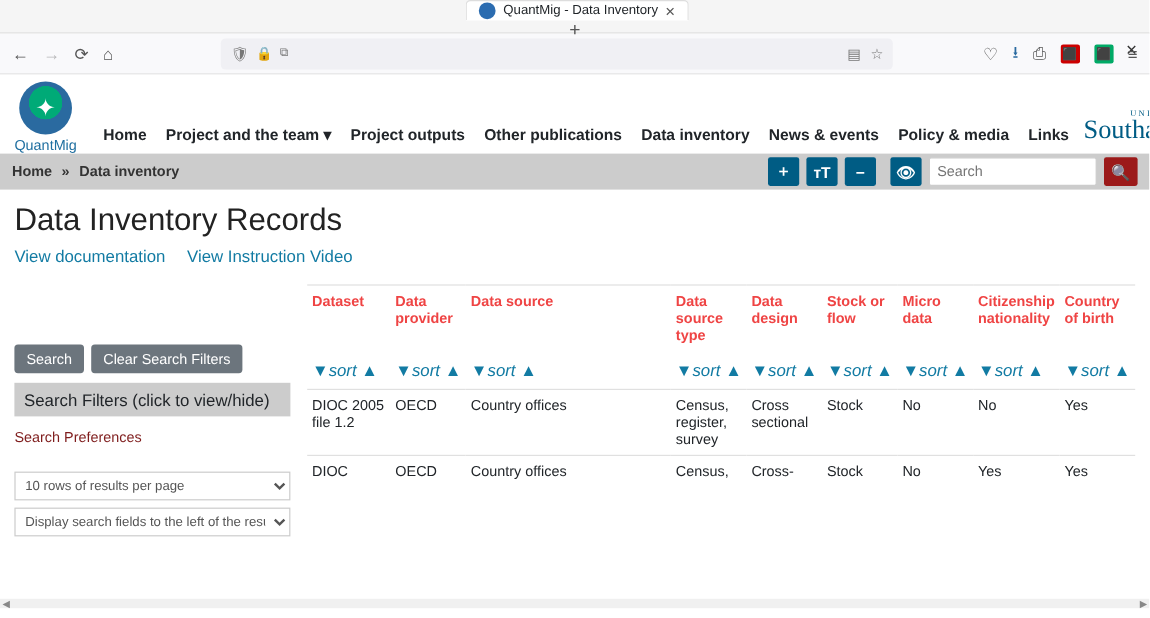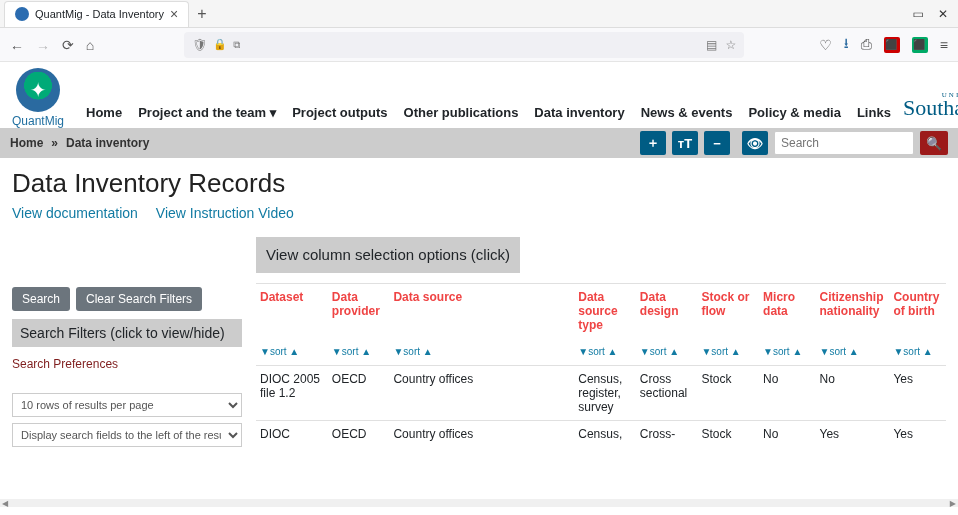--- a/index.html
+++ b/index.html
@@ -1,19 +1,19 @@
 <!DOCTYPE html>
 <html><head>
 <meta charset="utf-8">
 <style>
   * { box-sizing: border-box; margin: 0; padding: 0; }
   body { font-family: -apple-system, "Segoe UI", Arial, sans-serif; font-size: 13px; color: #212529; background: #fff; overflow: hidden; width: 958px; height: 515px; position: relative; }
   
   
-  .chrome-top { background: #f5f5f5; height: 28px; display: flex; align-items: center; border-bottom: 1px solid #ddd; }
+  .chrome-top { background: #f5f5f5; height: 28px; display: flex; align-items: center; border-bottom: 1px solid #ddd; flex-direction: column; }
   .tab { background: #fff; height: 26px; display: inline-flex; align-items: center; padding: 0 10px; margin-left: 4px; border-radius: 4px 4px 0 0; border: 1px solid #ddd; border-bottom: none; font-size: 11px; gap: 6px; min-width: 140px; }
   .tab .favicon { width: 14px; height: 14px; background: #2b6cb0; border-radius: 50%; display: inline-block; }
   .tab-close { margin-left: auto; color: #555; font-size: 14px; cursor: default; }
   .new-tab { color: #555; padding: 0 8px; font-size: 16px; }
   .win-controls { margin-left: auto; display: flex; gap: 14px; padding-right: 10px; color: #333; font-size: 12px; }
   
   .chrome-url { height: 34px; background: #f9f9fb; display: flex; align-items: center; padding: 0 10px; gap: 10px; border-bottom: 1px solid #e5e5e5; }
   .nav-icons { display: flex; gap: 12px; color: #555; font-size: 14px; align-items: center; }
   .url-bar { flex: 1; max-width: 560px; background: #f0f0f4; border-radius: 4px; height: 26px; display: flex; align-items: center; padding: 0 8px; font-size: 12px; color: #333; gap: 6px; margin-left: 80px; }
   .url-bar .secure { color: #777; font-size: 11px; }
@@ -53,21 +53,21 @@
   .filter-box { background: #ccc; padding: 6px 8px; font-size: 14px; margin-bottom: 10px; color: #212529; }
   .pref-title { font-size: 12px; margin-bottom: 22px; color: #7f1d1d; }
   .select { width: 100%; height: 24px; font-size: 11px; border: 1px solid #ccc; background: #fff; padding: 0 4px; margin-bottom: 6px; color: #555; }
   
   .right-col { flex: 1; }
   .colsel { background: #ccc; padding: 8px 10px; font-size: 15px; color: #212529; display: inline-block; margin-bottom: 10px; line-height: 1.3; }
   
   table { width: 100%; border-collapse: collapse; font-size: 12px; border-top: 1px solid #e0e0e0; }
   th { text-align: left; font-weight: 700; padding: 6px 4px 4px 4px; vertical-align: top; color: #ef4444; font-size: 12px; }
   td { padding: 6px 4px; vertical-align: top; color: #212529; border-top: 1px solid #e0e0e0; }
-  tr.sort-row td { border-top: none; padding-bottom: 8px; padding-top: 10px; color: #127ba3; font-size: 10px; }
+  tr.sort-row td { border-top: none; padding-bottom: 8px; padding-top: 10px; color: #127ba3; font-size: 14px; font-style: italic; }
   .sort-cell { color: #127ba3; white-space: nowrap; }
   
   .scrollbar-h { position: absolute; bottom: 0; left: 0; right: 0; height: 8px; background: #f0f0f0; display: flex; align-items: center; justify-content: space-between; padding: 0 2px; }
   .scroll-arrow { font-size: 8px; color: #888; }
 </style>
 </head>
 <body>
 
 <div class="chrome-top">
   <div class="tab">
@@ -161,21 +161,20 @@
         <div class="pref-title">Search Preferences</div>
         <select class="select">
           <option>10 rows of results per page</option>
         </select>
         <select class="select">
           <option>Display search fields to the left of the results</option>
         </select>
       </div>
 
       <div class="right-col">
-        <div class="colsel">View column selection options (click)</div>
 
         <table>
           <thead>
             <tr>
               <th style="width:70px">Dataset</th>
               <th style="width:60px">Data provider</th>
               <th style="width:180px">Data source</th>
               <th style="width:60px">Data source type</th>
               <th style="width:60px">Data design</th>
               <th style="width:60px">Stock or flow</th>

